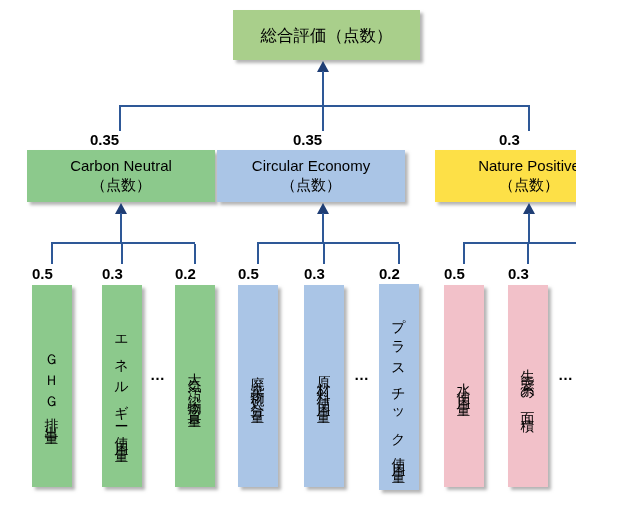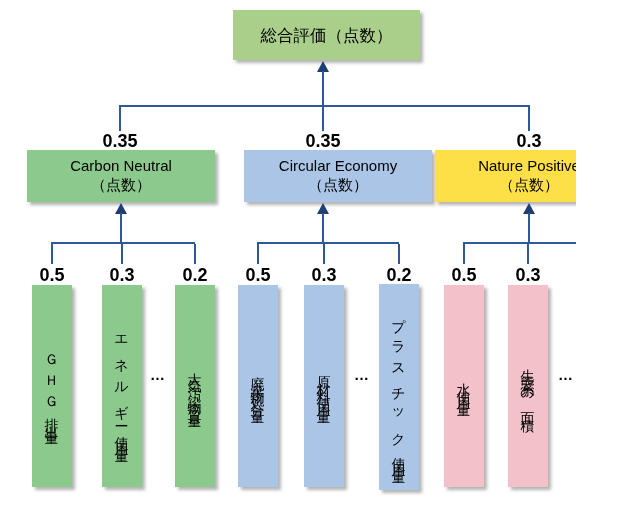--- a/index.html
+++ b/index.html
@@ -8,43 +8,43 @@
     font-family:"Liberation Sans","DejaVu Sans",sans-serif;color:#000;
   }
   .box{
     position:absolute;display:flex;flex-direction:column;align-items:center;justify-content:center;
     box-shadow:3px 3px 3px rgba(120,120,120,0.55);
     text-align:center;line-height:1.25;
   }
   .root-box{left:233px;top:10px;width:187px;height:50px;font-size:16.5px;}
   .cat-box{top:150px;width:188px;height:52px;font-size:15px;}
   .cat-carbon{left:27px;}
-  .cat-circular{left:244px;}
+  .cat-circular{left:217px;}
   .cat-nature{left:435px;}
   .vbox{
     position:absolute;top:285px;width:40px;height:202px;
     display:flex;align-items:center;justify-content:center;
     box-shadow:3px 3px 3px rgba(120,120,120,0.55);
   }
   .vbox.tall{top:284px;height:206px;}
   .vlabel{
     writing-mode:vertical-rl;text-orientation:mixed;
     font-size:14px;letter-spacing:7px;line-height:1;white-space:nowrap;
   }
   .hline,.vline{position:absolute;}
   .hline{height:2px;}
   .vline{width:2px;}
   .arrow-up{
     position:absolute;width:0;height:0;
     border-left:6px solid transparent;border-right:6px solid transparent;
     border-bottom:11px solid #1F3E75;
   }
   .wlabel{
-    position:absolute;width:60px;text-align:center;
-    font-size:18px;font-weight:bold;
+    position:absolute;width:60px;text-align:left;
+    font-size:15px;font-weight:bold;
   }
   .wlabel.small{width:40px;}
   .ellipsis{
     position:absolute;width:24px;top:366px;text-align:center;
     font-size:15px;font-weight:bold;letter-spacing:1px;
   }
 </style>
 </head>
 <body>
 

